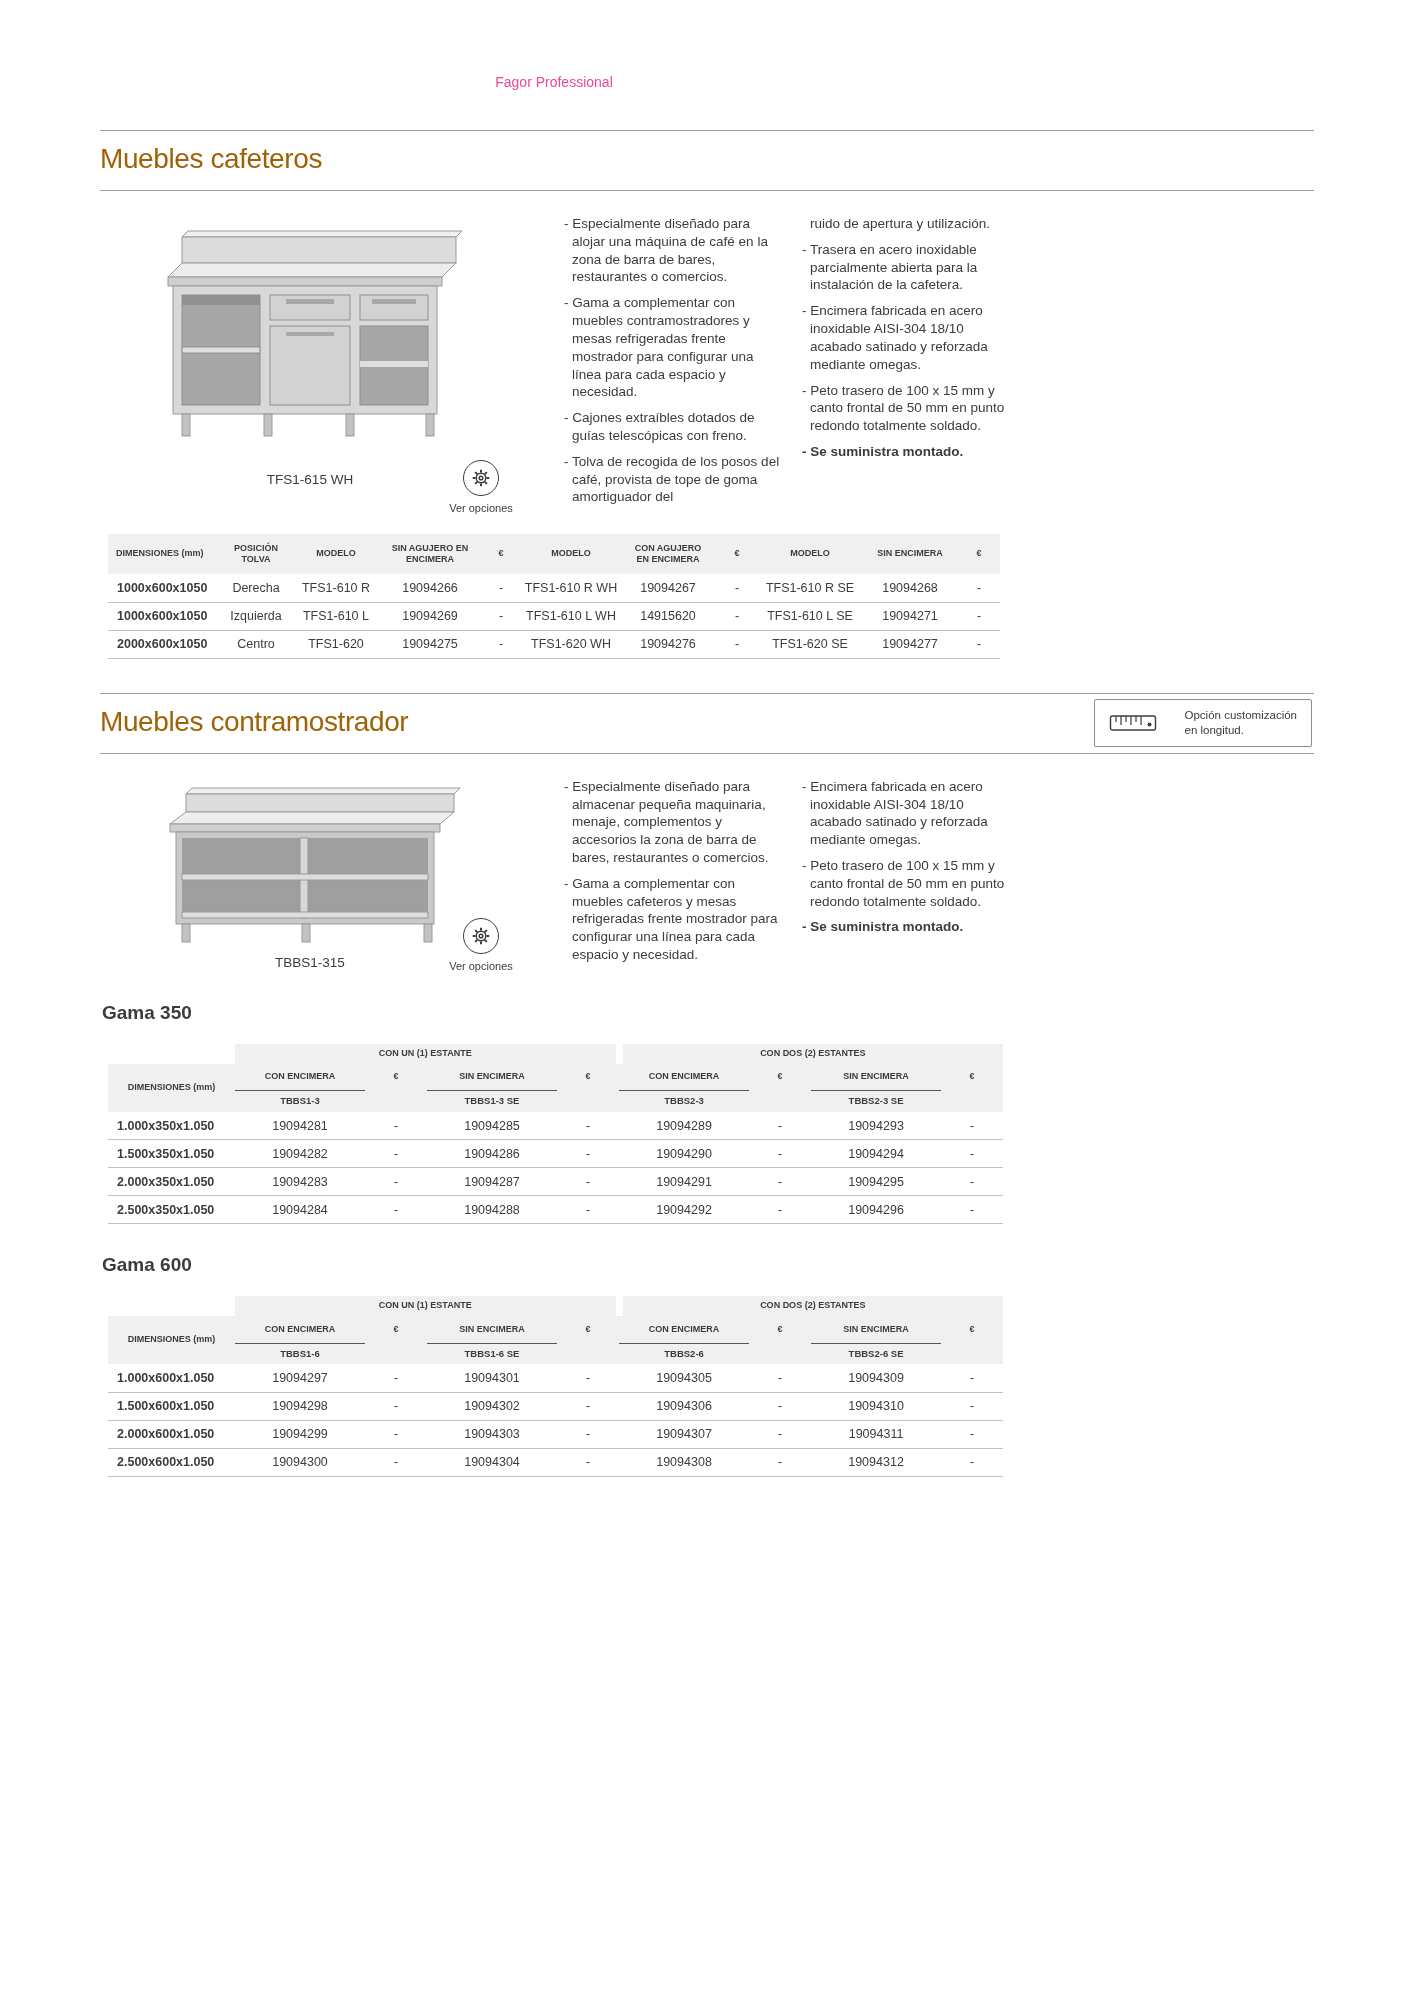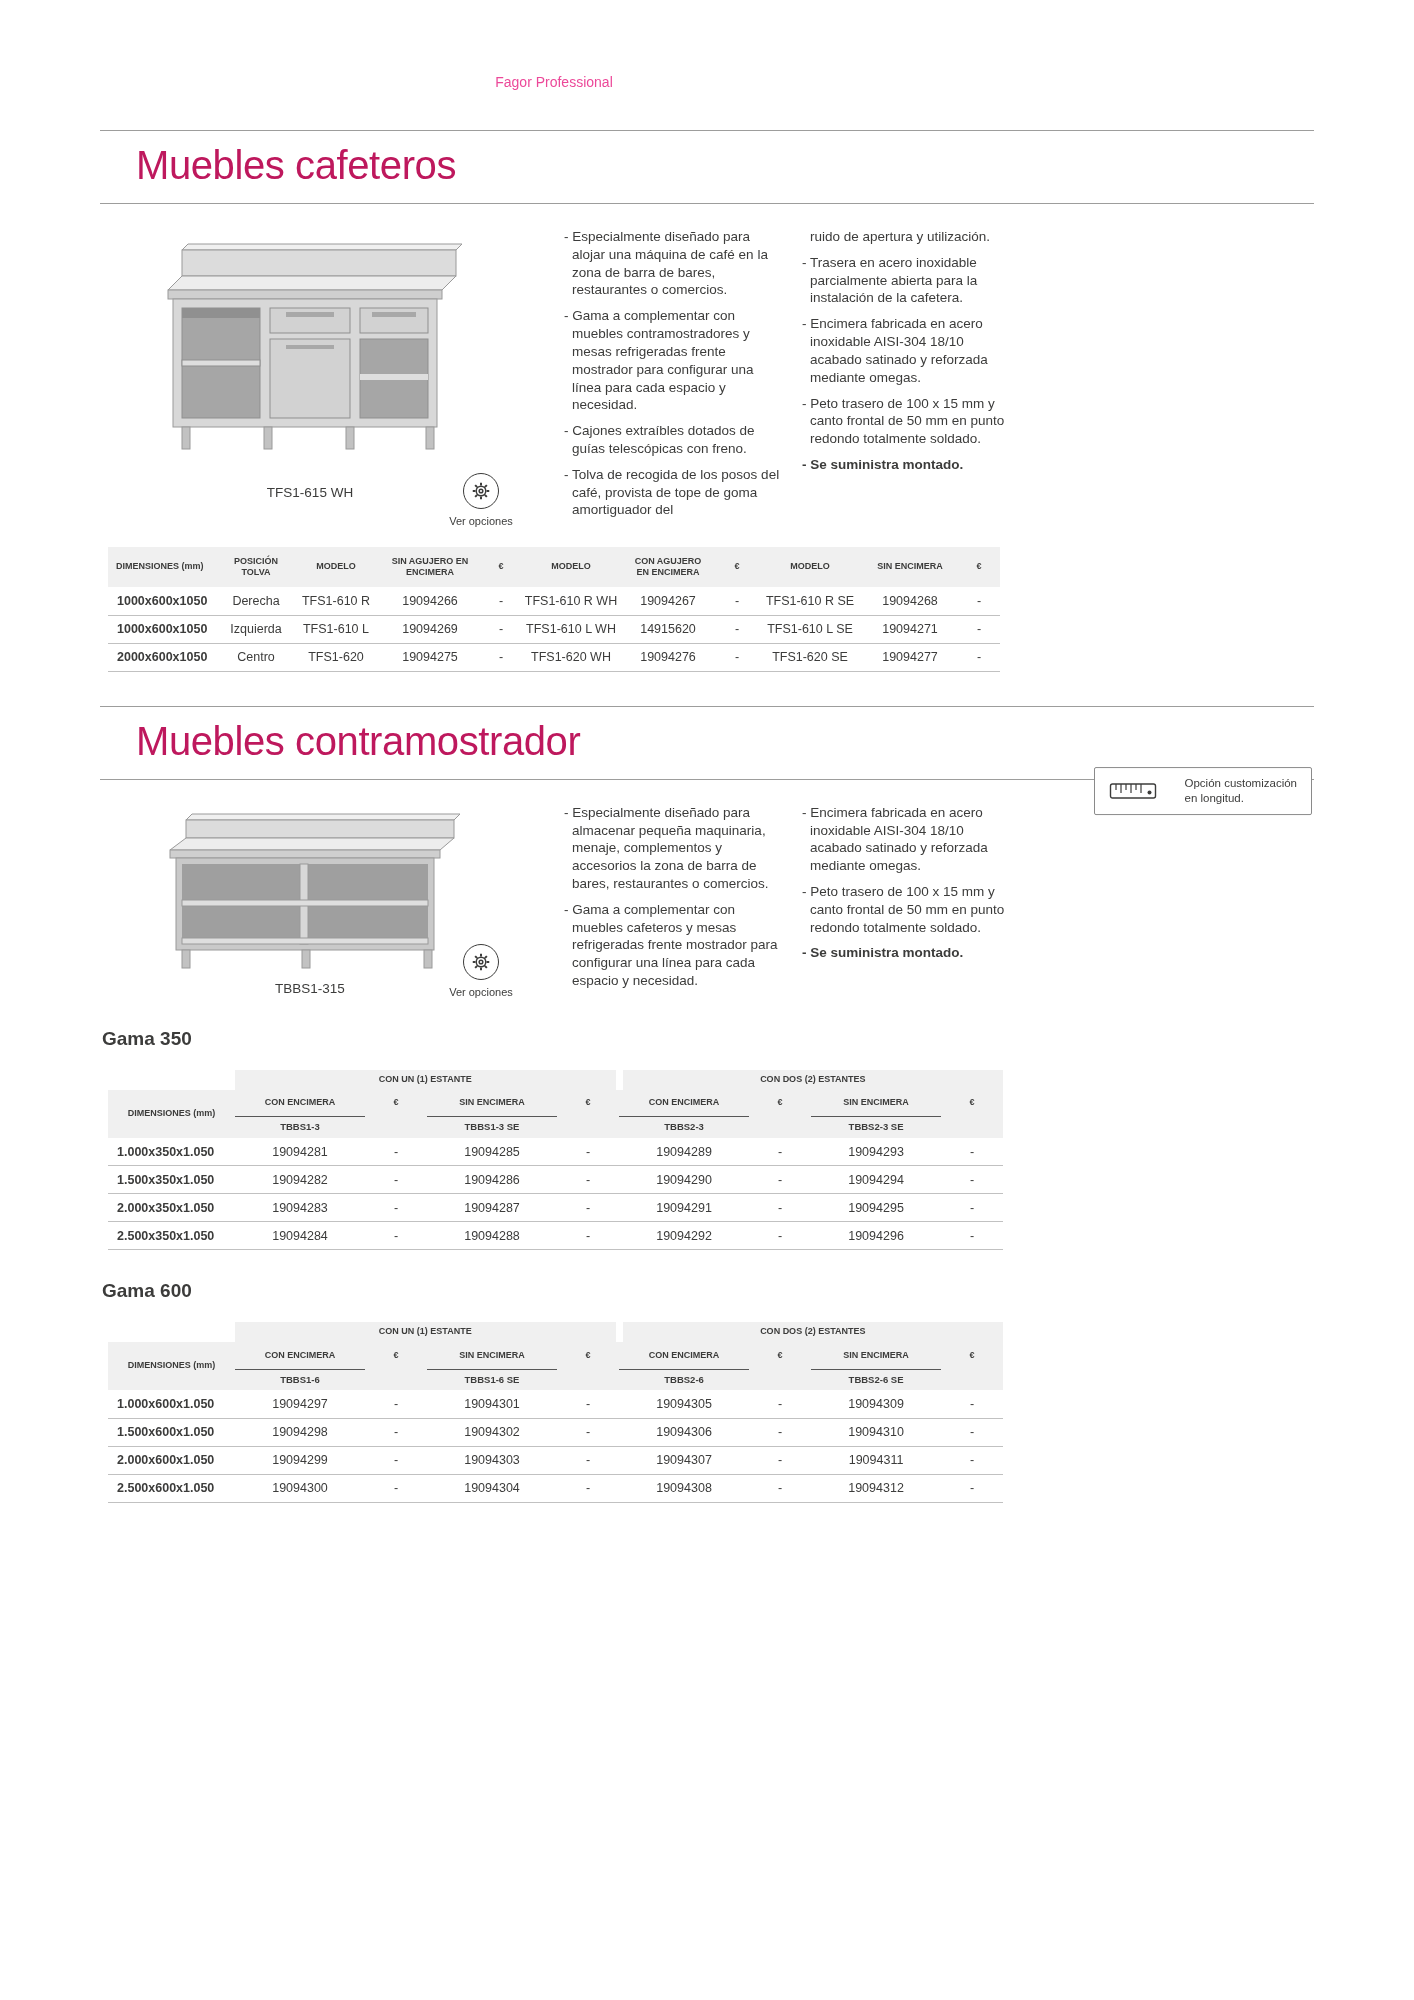--- a/index.html
+++ b/index.html
@@ -13,27 +13,27 @@
 
   
   .brand-bar { width:908px; padding-top:74px; text-align:center; font-size:14px; color:#ec4899; }
   .page-footer { width:908px; text-align:center; margin-top:60px; font-size:14px; color:#3c3c3b; }
 
   
   .rule { border-top:1px solid #9d9d9c; height:0; }
   .rule-top { margin-top:40px; }
   .title-band { position:relative; }
   .title-band.second { margin-top:34px; }
-  .section-title { font-size:40px; font-weight:400; color:#be185d; padding:12px 0 15px; letter-spacing:-0.4px;margin-left:36px; }
+  .section-title { font-size:28px; font-weight:400; color:#a16207; padding:12px 0 15px; letter-spacing:-0.4px; }
 
   
   .custom-badge {
     position:absolute; right:2px; top:50%; transform:translateY(-50%);
     display:flex; align-items:center; gap:24px;
-    border:1px solid #8a8a8a; border-radius:2px; padding:8px 14px; background:#fff;margin-top:48px;
+    border:1px solid #8a8a8a; border-radius:2px; padding:8px 14px; background:#fff;
   }
   .badge-text { font-size:11.5px; line-height:1.3; white-space:pre-line; }
 
   
   .product-row { display:flex; margin-top:24px; }
   .figure-block { width:420px; margin-right:44px; position:relative; flex:0 0 auto; }
   .figure-svg { display:block; margin-left:40px; }
   .figure-caption { width:340px; margin-left:40px; margin-top:7px; text-align:center; font-size:13.5px; }
   .options-block { position:absolute; right:0; bottom:0; width:78px; text-align:center; cursor:pointer; }
   .gear-circle {

